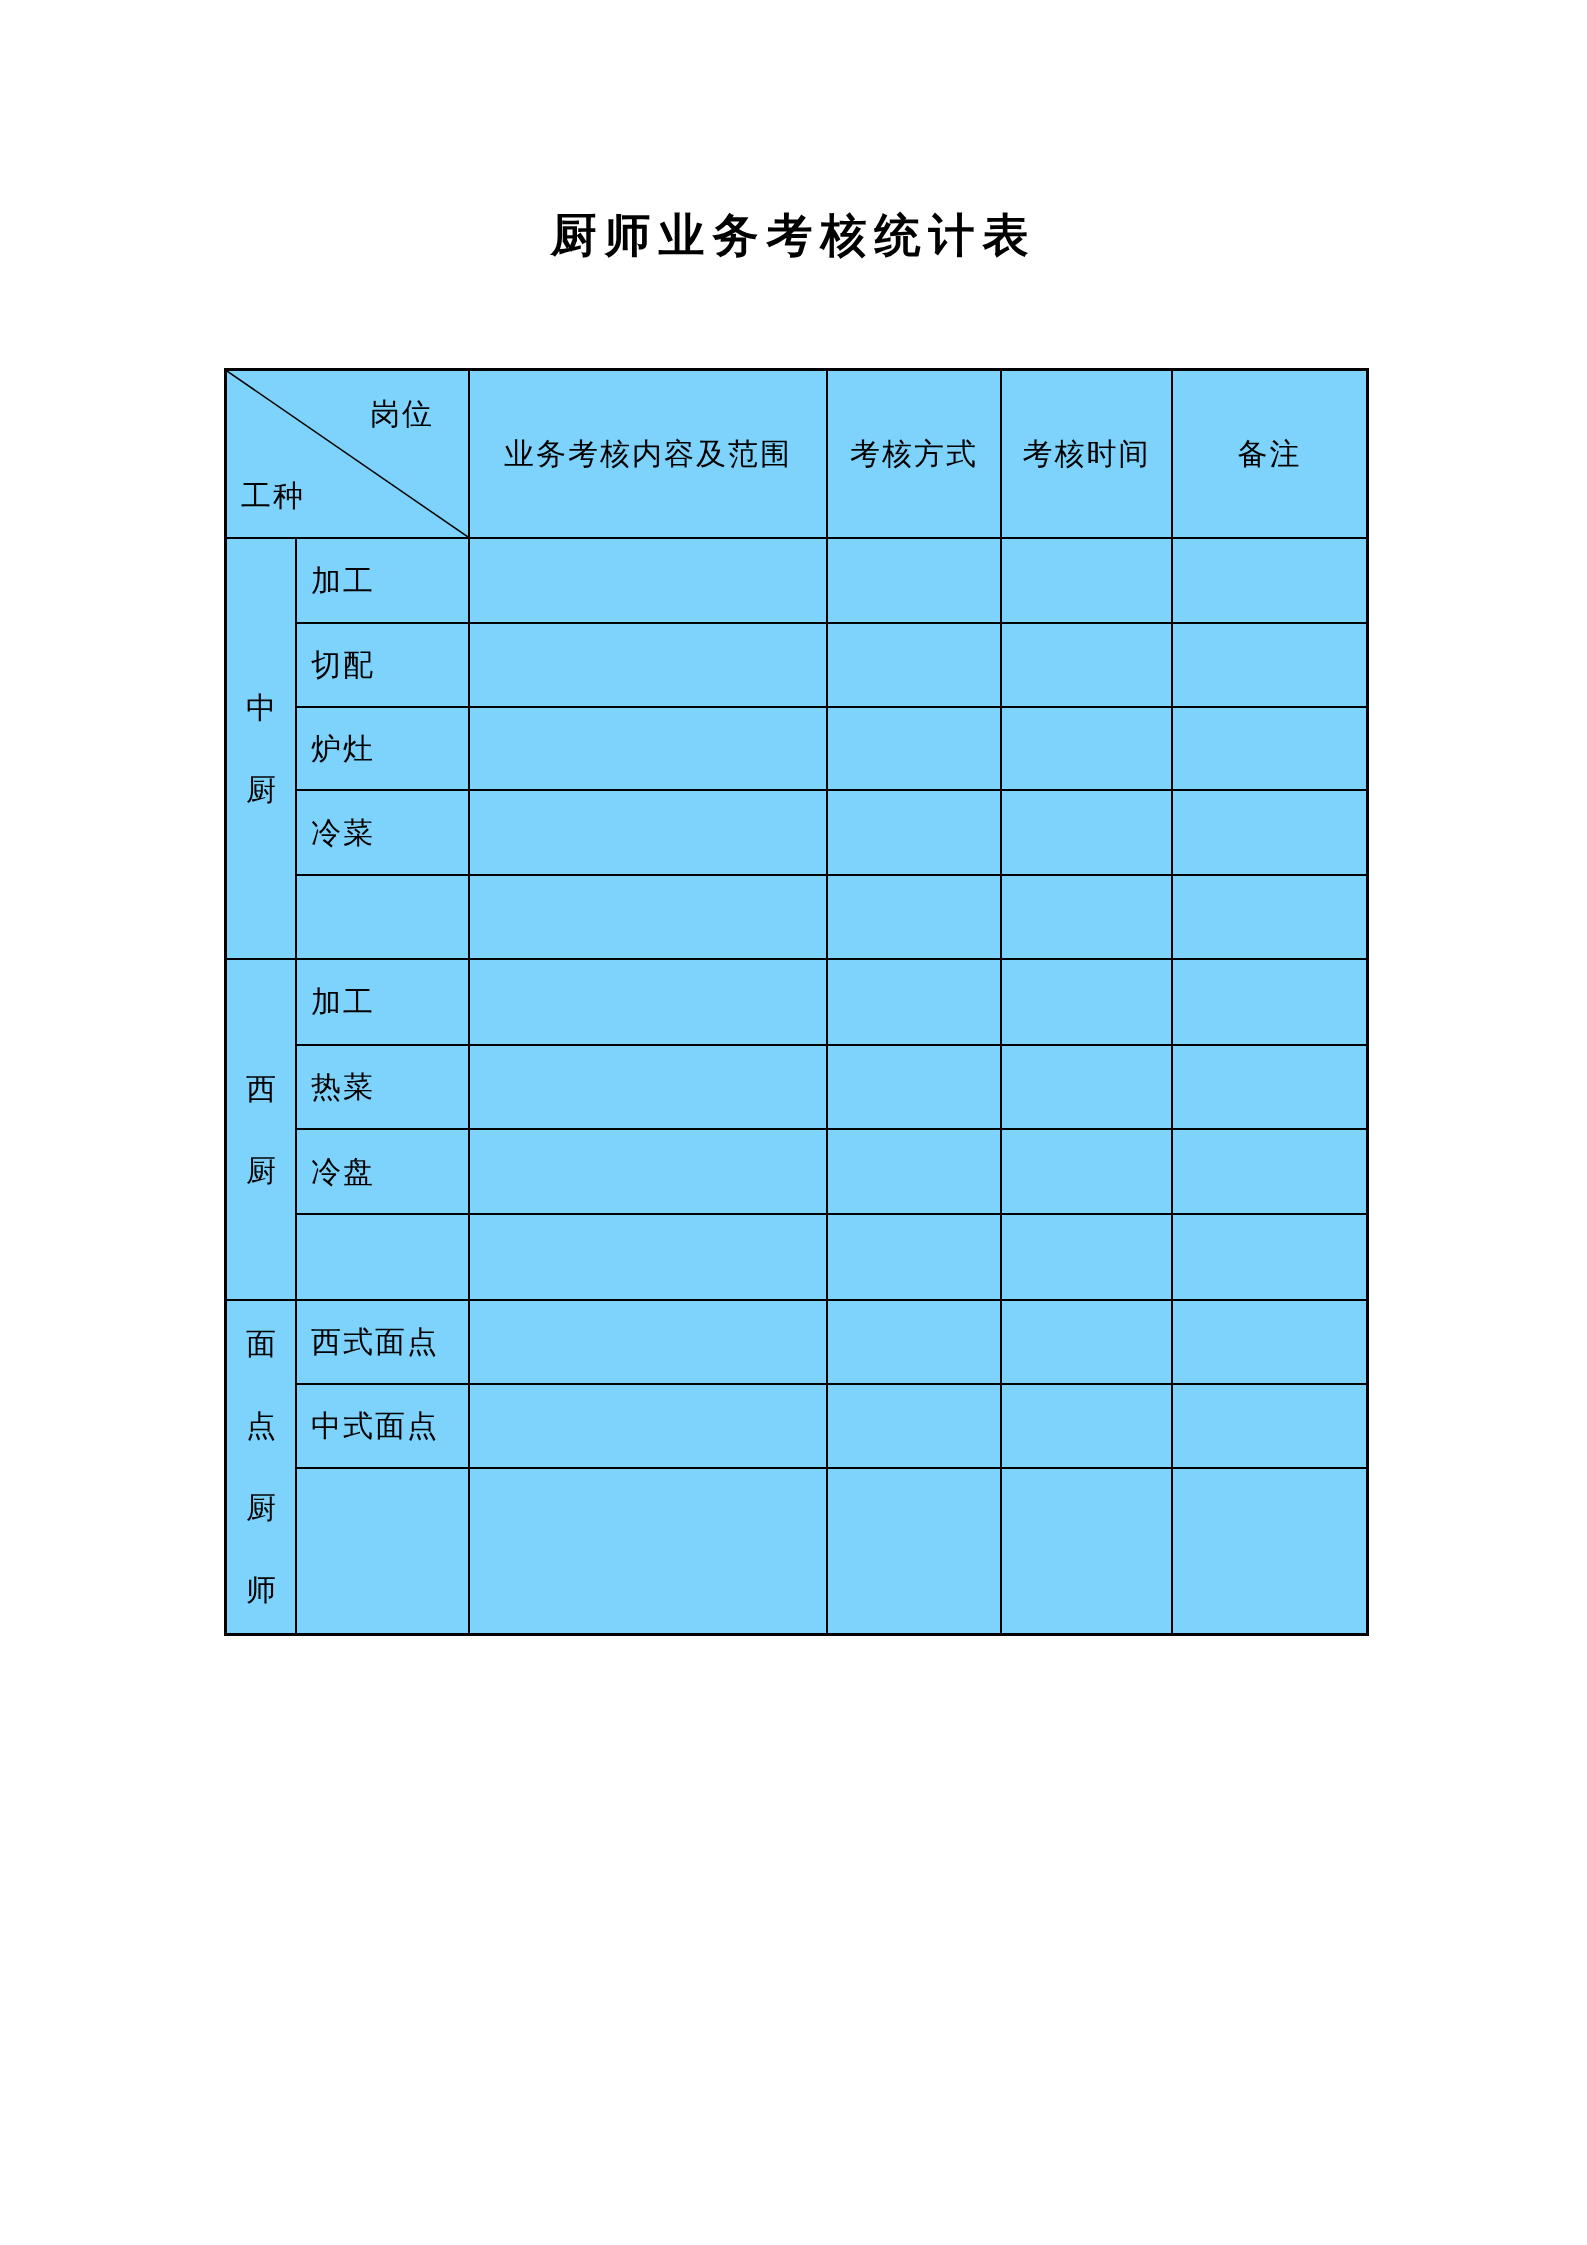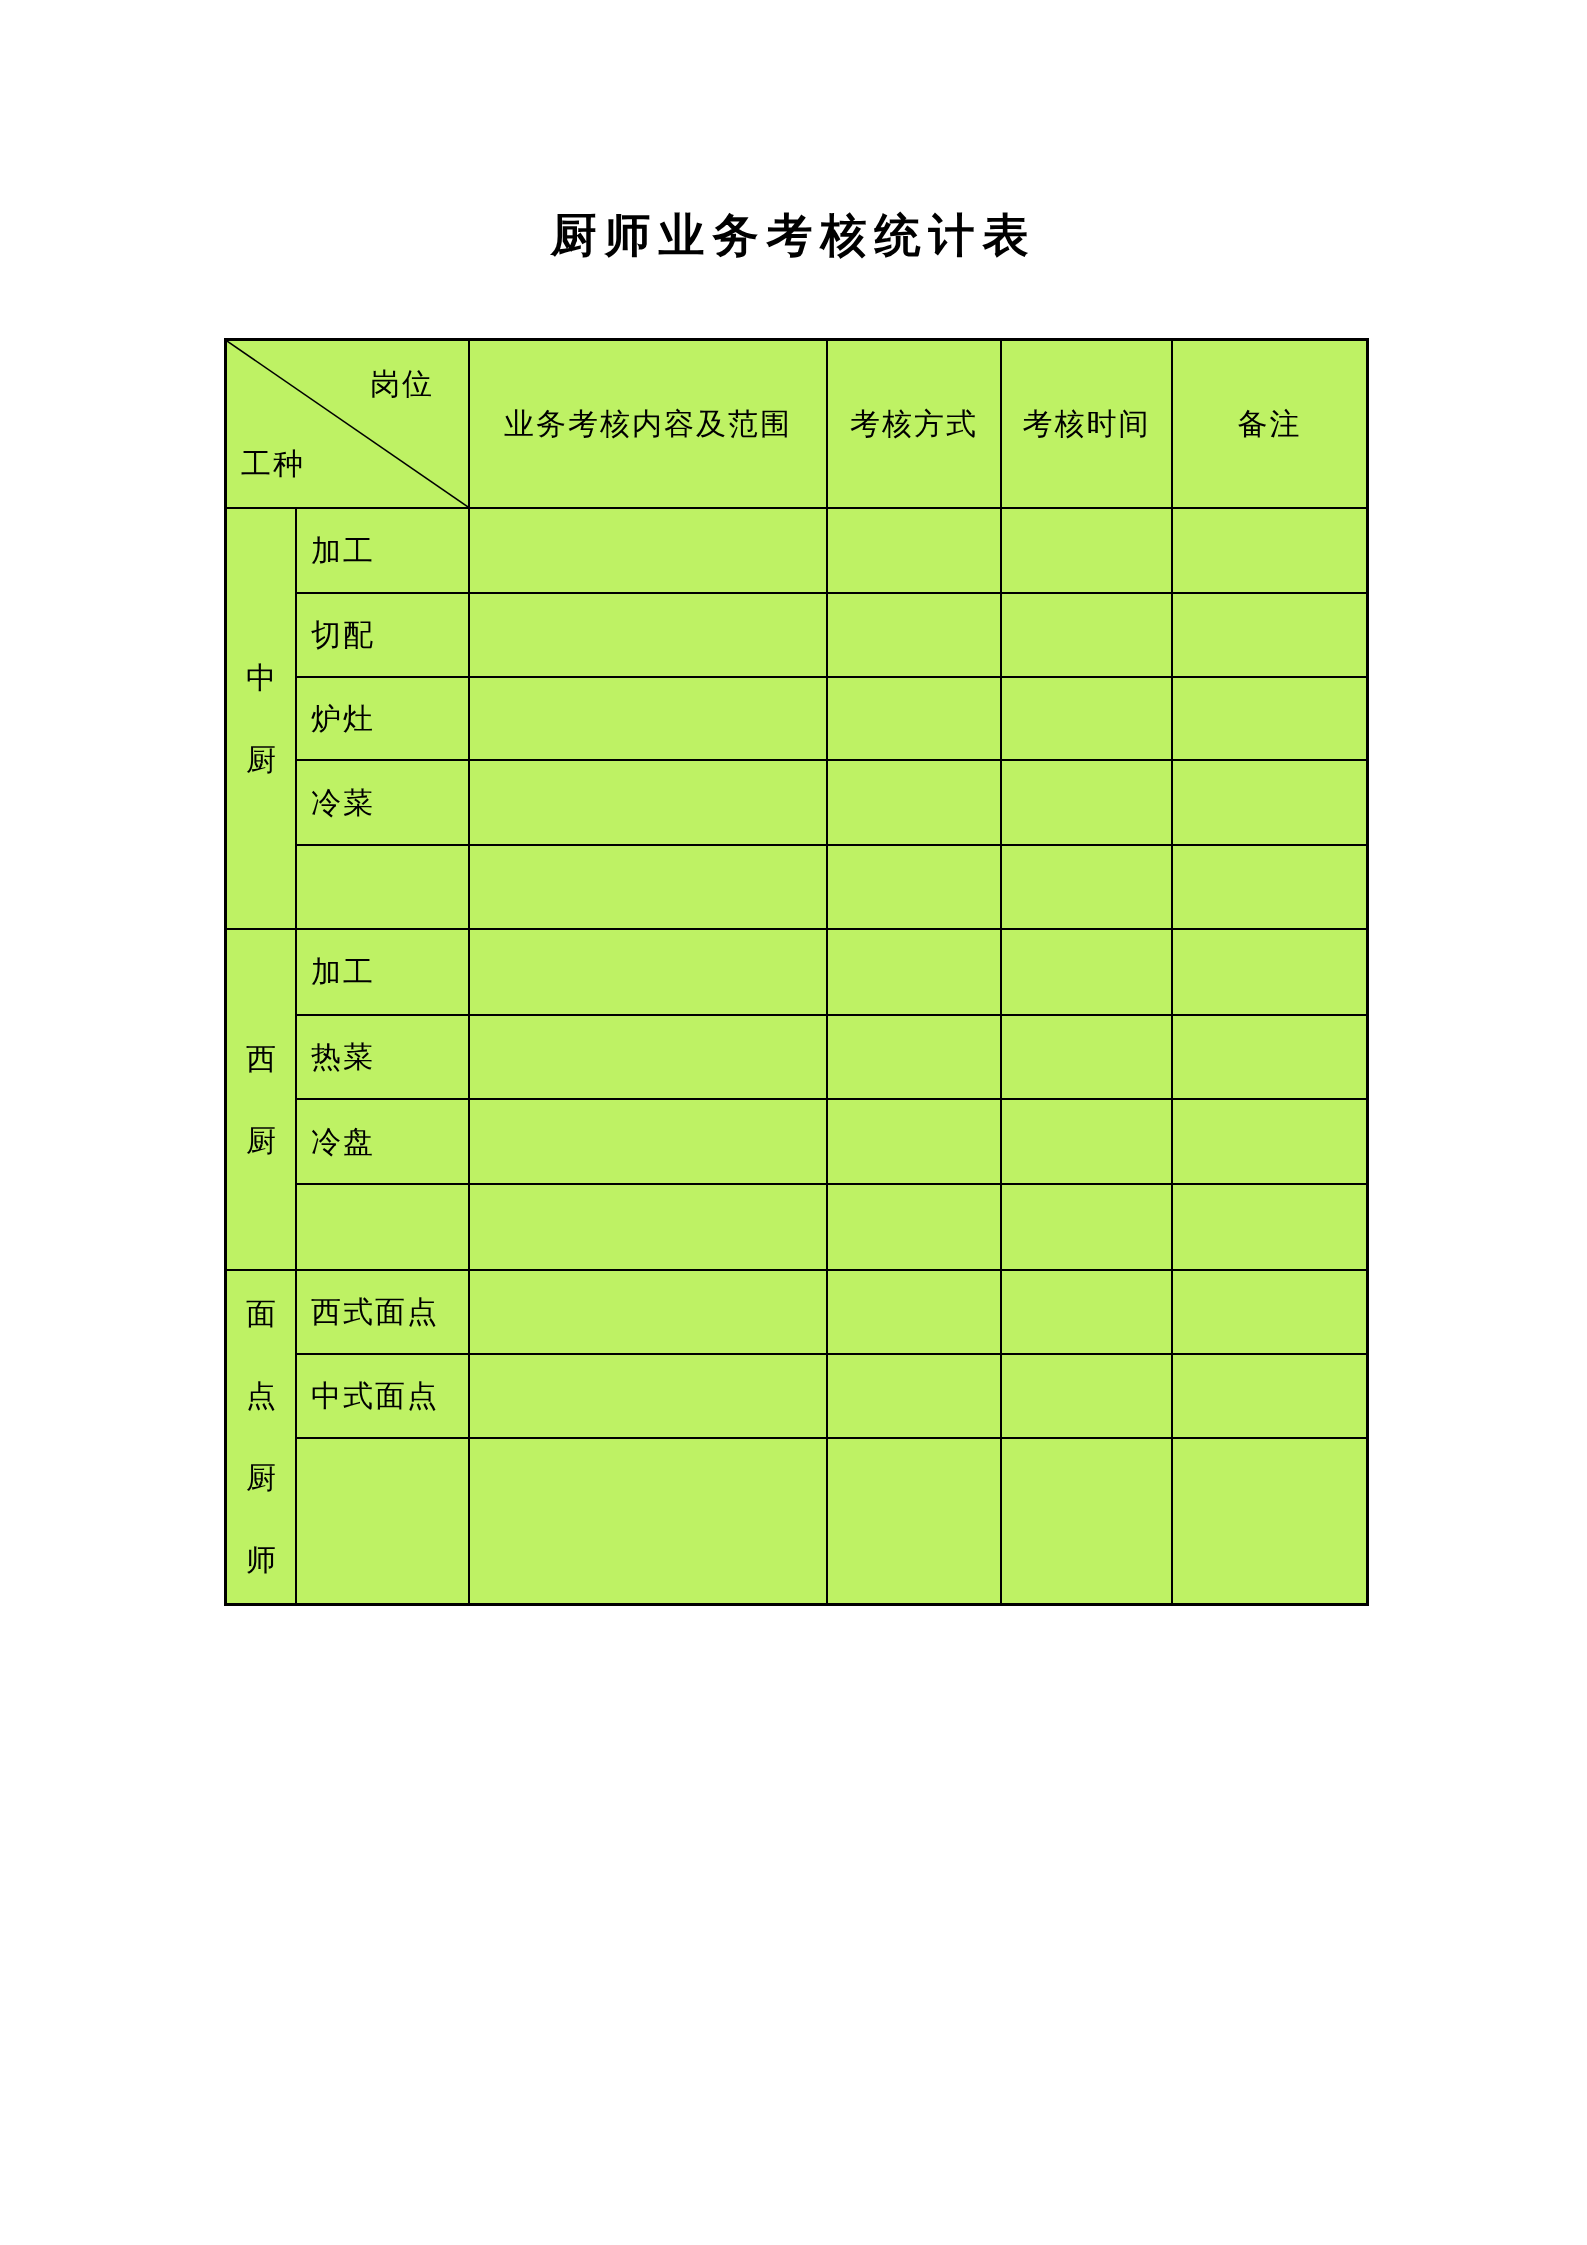--- a/index.html
+++ b/index.html
@@ -23,26 +23,26 @@
     text-align: center;
     font-size: 46px;
     line-height: 56px;
     font-weight: bold;
     letter-spacing: 8px;
     white-space: nowrap;
   }
   .tbl {
     position: absolute;
     left: 224px;
-    top: 338px;
+    top: 368px;
     display: grid;
     grid-template-columns: 70px 173px 358px 174px 171px 193px;
     grid-template-rows: 168px 85px 84px 83px 85px 84px 86px 84px 85px 86px 84px 84px 164px;
     border: 3px solid #000000;
-    background: #bef264;
+    background: #7dd3fc;
   }
   .c {
     box-sizing: border-box;
     border-right: 2px solid #000000;
     border-bottom: 2px solid #000000;
     font-size: 30px;
     letter-spacing: 2px;
     line-height: 34px;
   }
   .nr { border-right: none; }
@@ -79,21 +79,20 @@
     position: absolute;
     top: 26px;
     right: 34px;
     white-space: nowrap;
   }
   .lbl-bottom {
     position: absolute;
     bottom: 24px;
     left: 14px;
     white-space: nowrap;
-    font-family: Liberation Mono, monospace;
   }
 </style>
 </head>
 <body>
 
 <div>
 
   <h1 class="title">厨师业务考核统计表</h1>
 
   <div class="tbl">

